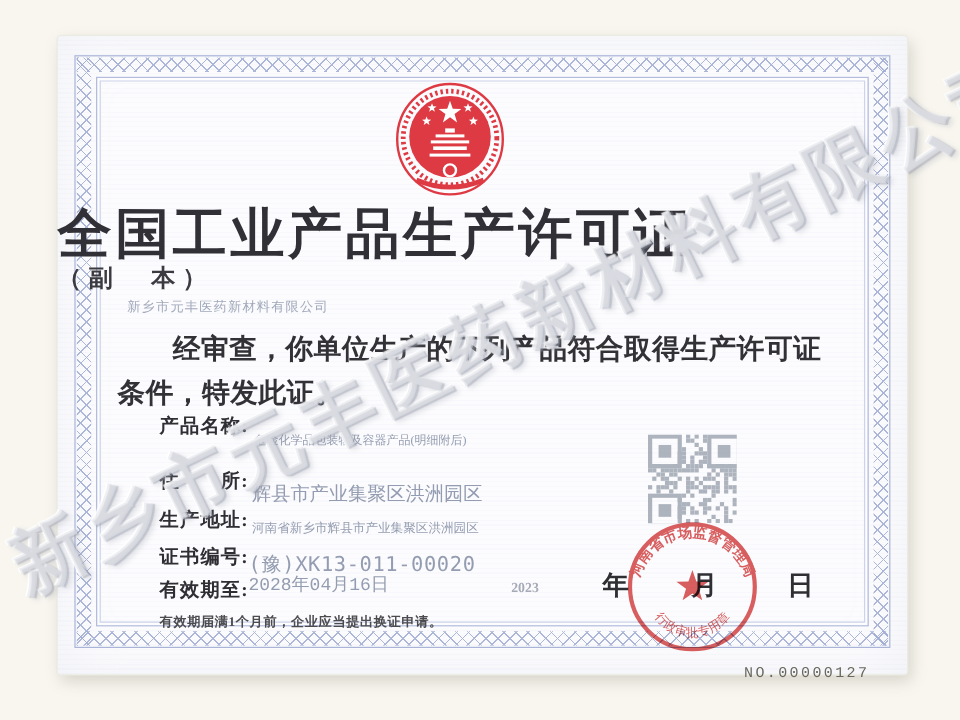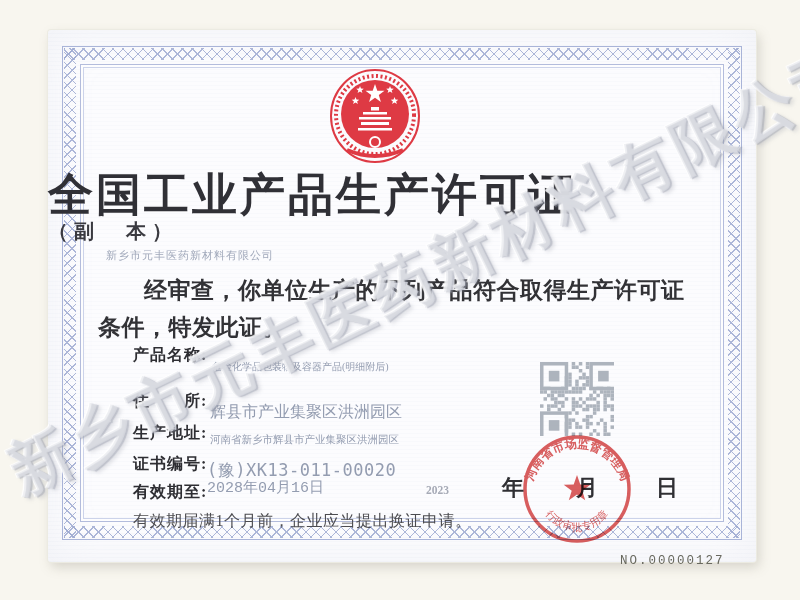--- a/index.html
+++ b/index.html
@@ -80,21 +80,21 @@
   .v-expiry{left:159px;top:448px;font-size:15px;font-family:Liberation Mono, monospace;}
   .date-hint{
     position:absolute;left:378px;top:454px;font-size:11.5px;color:#a6aab6;font-weight:bold;
   }
   .ymd{
     position:absolute;top:443px;font-size:22px;font-weight:bold;color:#2f2f33;
   }
   .ymd-year{left:454px;} .ymd-month{left:528px;} .ymd-day{left:608px;}
   .note{
     position:absolute;left:85px;top:481px;
-    font-size:16px;font-weight:400;color:#4c4c50;letter-spacing:.5px;
+    font-size:11px;font-weight:700;color:#4c4c50;letter-spacing:.5px;
   }
   
   .qr{position:absolute;left:492px;top:332px;width:74px;height:74px;opacity:.78;}
   .seal{position:absolute;left:469px;top:397px;width:120px;height:120px;z-index:50;opacity:.88;mix-blend-mode:multiply;}
   .serial{
     position:absolute;left:572px;top:524px;
     font-family:Liberation Mono, monospace;font-size:12.5px;
     color:#68685e;letter-spacing:2px;
   }
   

